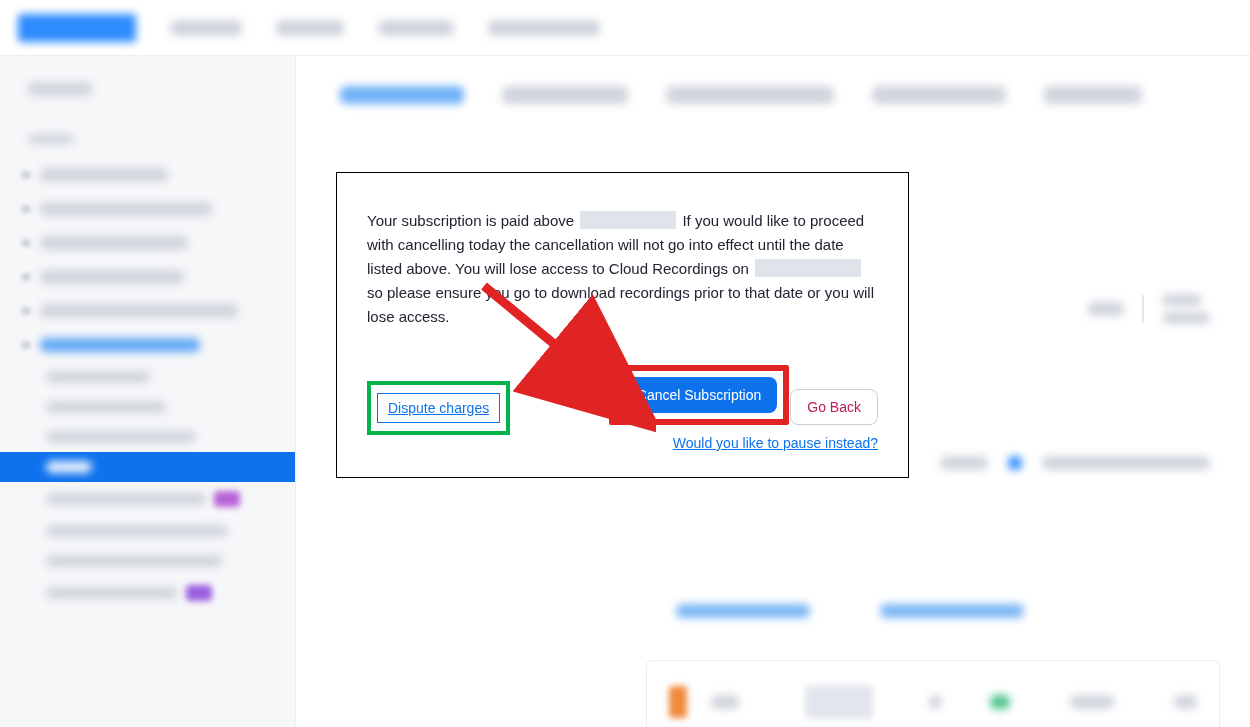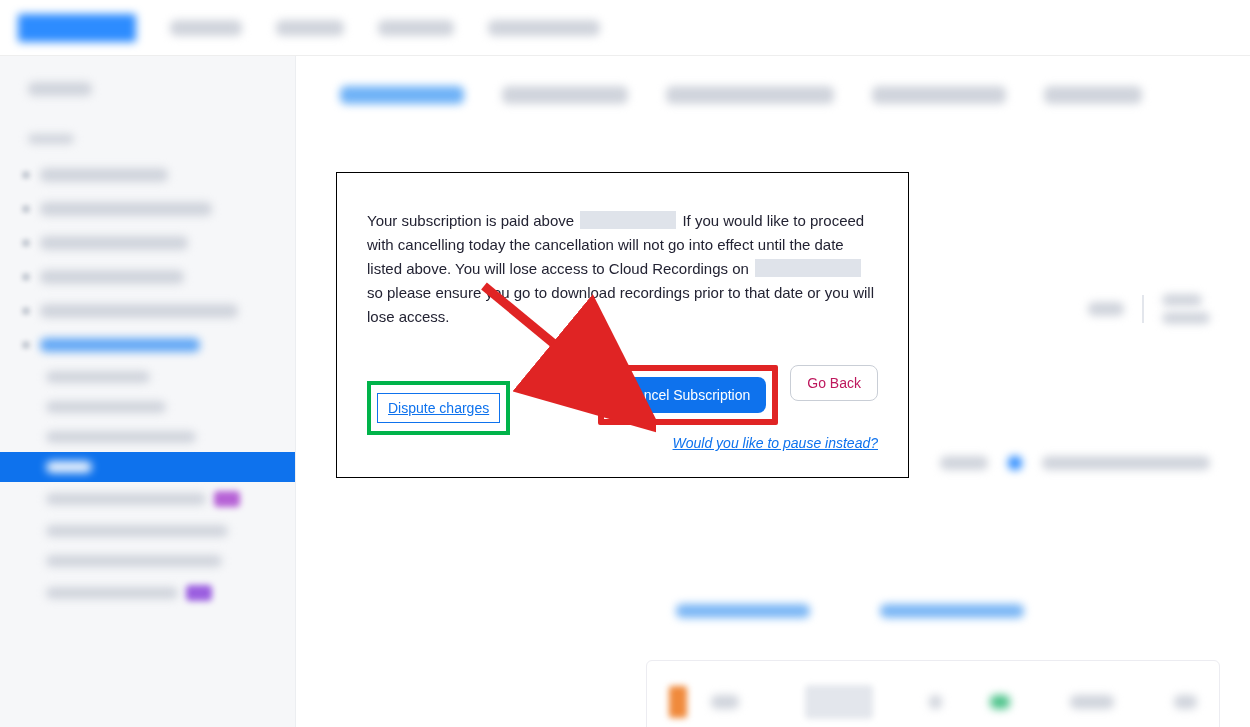--- a/index.html
+++ b/index.html
@@ -157,21 +157,21 @@
     border:4px solid #00B34A;
     padding: 8px 6px;
     display:inline-block;
   }
   .right-actions {
     display:flex;
     flex-direction:column;
     align-items:flex-end;
     gap:10px;
   }
-  .button-row { display:flex; gap:12px; align-items:flex-start;margin-left:19px; }
+  .button-row { display:flex; gap:1px; align-items:flex-end;margin-left:19px; }
   .red-box {
     border:6px solid #E02424;
     padding: 6px;
     display:inline-block;
     border-radius:2px;
   }
   .btn-primary {
     background:#0E72ED;
     color:#fff;
     border:none;
@@ -186,21 +186,20 @@
     border:1px solid #c9ced6;
     font-size:14px;
     padding: 9px 16px;
     border-radius:8px;
     cursor:pointer;
   }
   .pause-link {
     font-size:14px;
     color:#0E72ED;
     cursor:pointer;
-    font-style:italic;
   }
 
   
   .arrow-svg {
     position:absolute;
     left: 476px;
     top: 278px;
     z-index: 11;
     pointer-events:none;
   }

